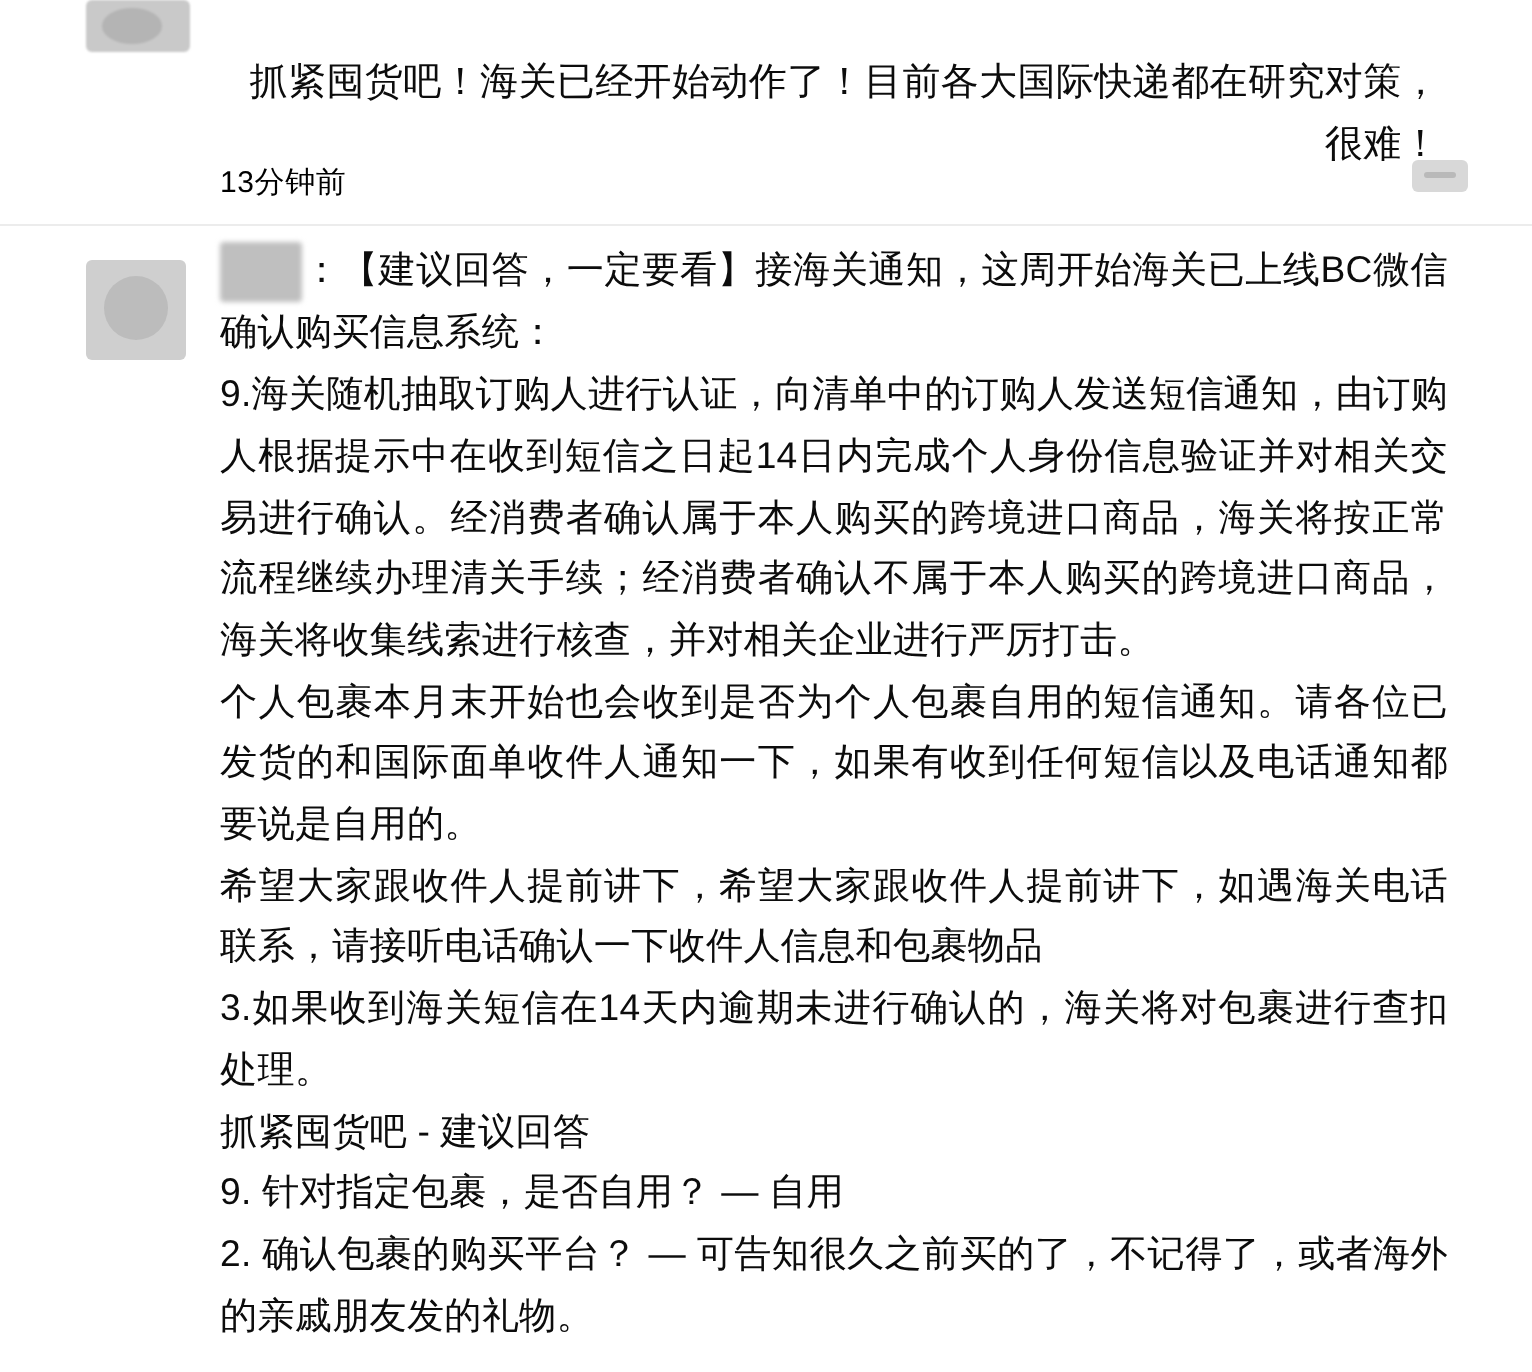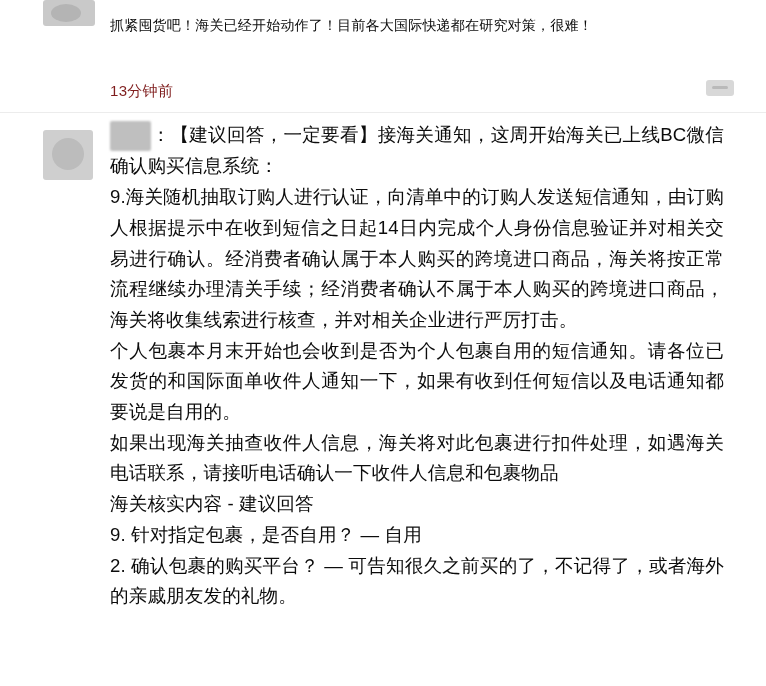--- a/index.html
+++ b/index.html
@@ -47,40 +47,41 @@
     left: 8px;
     top: 4px;
     width: 30px;
     height: 18px;
     background: #b4b4b4;
     border-radius: 50%;
   }
   .text-top {
     position: absolute;
     left: 110px;
-    top: 10px;
+    top: 26px;
     width: 610px;
-    font-size: 14px;
+    font-size: 19px;
     line-height: 31px;
     letter-spacing: 0.2px;
     color: #0c0c0c;
+    text-align: right;
   }
   .meta-row {
     position: absolute;
     left: 110px;
     top: 82px;
     width: 624px;
     height: 22px;
   }
   .timestamp {
     position: absolute;
     left: 0;
     top: 0;
     font-size: 15px;
-    color: #7f1d1d;
+    color: #000000;
     letter-spacing: 0.3px;
   }
   .action-chip {
     position: absolute;
     right: 0;
     top: -2px;
     width: 28px;
     height: 16px;
     background: #d8d8d8;
     border-radius: 3px;
@@ -172,21 +173,22 @@
   </div>
 
   <div class="divider"></div>
 
   <div class="post-main">
     <div class="avatar-main"></div>
     <div class="body-main">
       <p><span class="sender-name">某某</span><span>：【建议回答，一定要看】接海关通知，这周开始海关已上线BC微信确认购买信息系统：</span></p>
       <p>9.海关随机抽取订购人进行认证，向清单中的订购人发送短信通知，由订购人根据提示中在收到短信之日起14日内完成个人身份信息验证并对相关交易进行确认。经消费者确认属于本人购买的跨境进口商品，海关将按正常流程继续办理清关手续；经消费者确认不属于本人购买的跨境进口商品，海关将收集线索进行核查，并对相关企业进行严厉打击。</p>
       <p>个人包裹本月末开始也会收到是否为个人包裹自用的短信通知。请各位已发货的和国际面单收件人通知一下，如果有收到任何短信以及电话通知都要说是自用的。</p>
-      <p>如果出现海关抽查收件人信息，海关将对此包裹进行扣件处理，如遇海关电话联系，请接听电话确认一下收件人信息和包裹物品</p>
-      <p>海关核实内容 - 建议回答</p>
+      <p>希望大家跟收件人提前讲下，希望大家跟收件人提前讲下，如遇海关电话联系，请接听电话确认一下收件人信息和包裹物品</p>
+      <p>3.如果收到海关短信在14天内逾期未进行确认的，海关将对包裹进行查扣处理。</p>
+      <p>抓紧囤货吧 - 建议回答</p>
       <p>9. 针对指定包裹，是否自用？ — 自用</p>
       <p>2. 确认包裹的购买平台？ — 可告知很久之前买的了，不记得了，或者海外的亲戚朋友发的礼物。</p>
 
     </div>
   </div>
 
 </div>
 
 </body></html>

